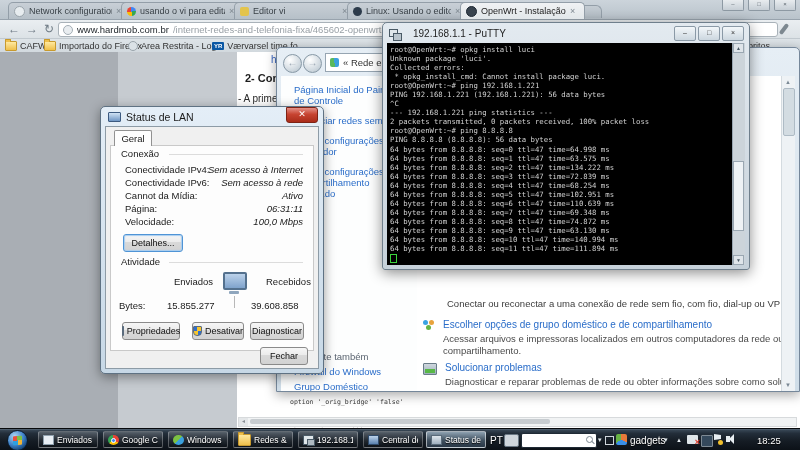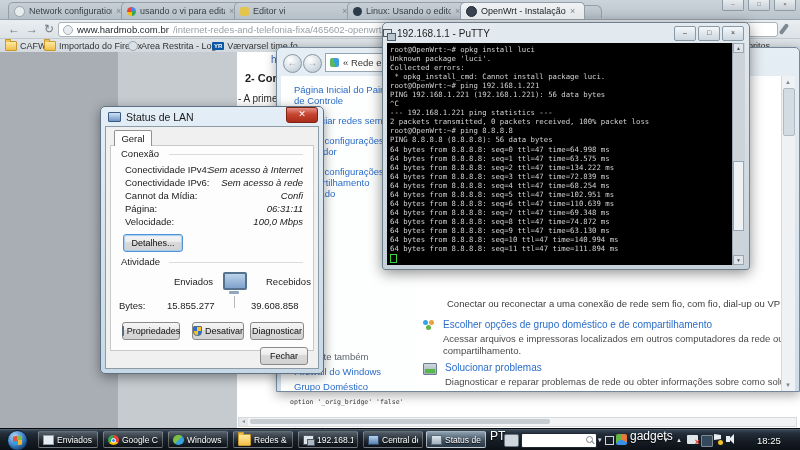--- a/index.html
+++ b/index.html
@@ -120,21 +120,21 @@
   .actlabel{position:absolute;font-size:9.5px;color:#1a1a1a;}
   .pcicon{position:absolute;width:20px;height:14px;background:linear-gradient(#bcd2ea,#7fa3cc);
     border:2px solid #54718e;border-radius:2px;}
   .pcicon::after{content:"";position:absolute;left:4px;bottom:-6px;width:10px;height:3px;background:#8fa6bd;border-radius:1px;}
   .vdiv{position:absolute;width:1px;height:12px;background:#b8b8b8;}
   
   .putty{position:absolute;left:382px;top:22px;width:366px;height:246px;
     background:linear-gradient(#e3eaf0,#c6d1da);border:1px solid #6f7f8c;border-radius:5px 5px 3px 3px;
     box-shadow:0 3px 14px rgba(0,0,0,.45);}
   .pt-title{position:absolute;left:0;top:0;right:0;height:20px;display:flex;align-items:center;
-    gap:5px;padding-left:0;font-size:10px;color:#1e1e1e;}
+    gap:15px;padding-left:6px;font-size:10px;color:#1e1e1e;}
   .putty-ico{width:7px;height:6px;background:#dfe6ea;border:1px solid #4a5a66;position:relative;}
   .putty-ico::after{content:"";position:absolute;left:3px;top:3px;width:7px;height:6px;background:#b9c4cc;border:1px solid #4a5a66;}
   .pt-btns{position:absolute;right:5px;top:3px;display:flex;gap:2px;}
   .ptb{width:20px;height:13px;background:linear-gradient(#f3f7fa,#ccd7df);border:1px solid #8a99a6;
     border-radius:2px;font-size:7px;line-height:12px;text-align:center;color:#333;}
   .term{position:absolute;left:4px;top:20px;right:16px;bottom:4px;background:#000;
     padding:2px 0 0 3px;overflow:hidden;}
   .tl{font-family:"DejaVu Sans Mono",monospace;font-size:7.3px;line-height:9.05px;color:#d2d2d2;white-space:pre;}
   .cursorblk{display:inline-block;width:5px;height:7px;border:1px solid #3bd23b;vertical-align:middle;}
   .pt-scroll{position:absolute;right:4px;top:20px;width:12px;bottom:4px;background:#ccd4da;border-left:1px solid #9aa7b2;}
@@ -160,21 +160,21 @@
   .ticon{width:11px;height:10px;flex:0 0 auto;}
   .ico-mail{background:#e8eef4;border:1px solid #8fa0ad;box-sizing:border-box;}
   .ico-chrome{border-radius:50%;background:conic-gradient(#ea4335 0 33%,#fbbc05 0 66%,#34a853 0);position:relative;}
   .ico-chrome::after{content:"";position:absolute;left:3px;top:3px;width:5px;height:5px;border-radius:50%;
     background:#4285f4;border:1px solid #fff;box-sizing:border-box;}
   .ico-wlm{border-radius:50%;background:linear-gradient(135deg,#7cc143 50%,#3aa0dd 50%);}
   .ico-putty{background:#dfe6ea;border:1px solid #4a5a66;box-sizing:border-box;position:relative;}
   .ico-putty::after{content:"";position:absolute;right:-2px;bottom:-2px;width:6px;height:5px;background:#aeb9c1;border:1px solid #4a5a66;}
   .ico-netcenter{background:linear-gradient(#bcd2ea,#5a82b0);border:1px solid #2f4a6a;box-sizing:border-box;}
   .ico-lan{background:linear-gradient(#dfe6ec,#9fb0bf);border:1px solid #5a6b7a;box-sizing:border-box;}
-  .tb-text{position:absolute;color:#fff;font-size:12px;text-shadow:0 1px 1px #000;top:0;}
+  .tb-text{position:absolute;color:#fff;font-size:10px;text-shadow:0 1px 1px #000;top:6px;}
   .kbd{position:absolute;left:504px;top:5px;width:13px;height:11px;background:#cfd6dc;border-radius:2px;
     border:1px solid #6a7884;}
   .tsearch{position:absolute;left:521px;top:4px;width:74px;height:13px;background:#fff;border:1px solid #1f2a35;
     border-radius:2px;}
   .tsearch input{position:absolute;left:1px;top:1px;width:58px;height:9px;border:none;outline:none;font-size:8px;}
   .mag{position:absolute;right:3px;top:2px;width:5px;height:5px;border:1px solid #7e8a94;border-radius:50%;}
   .mag::after{content:"";position:absolute;width:4px;height:1px;background:#7e8a94;transform:rotate(45deg);right:-3px;bottom:-1px;}
   .tb-caret{position:absolute;color:#dfe6ea;font-size:7px;top:7px;}
   .tb-sq{position:absolute;left:605px;top:7px;width:7px;height:7px;border:1px solid #cfd6dc;}
   .ico-gadgets{position:absolute;left:616px;top:5px;width:11px;height:11px;border-radius:2px;
@@ -347,21 +347,21 @@
         <div class="drow" style="top:18px">
           <span>Conectividade IPv4:</span>
           <span class="lv">Sem acesso à Internet</span>
         </div>
         <div class="drow" style="top:31px">
           <span>Conectividade IPv6:</span>
           <span class="lv">Sem acesso à rede</span>
         </div>
         <div class="drow" style="top:44px">
           <span>Cannot da Mídia:</span>
-          <span class="lv">Confi</span>
+          <span class="lv">Ativo</span>
         </div>
         <div class="drow" style="top:57px">
           <span>Página:</span>
           <span class="lv">06:31:11</span>
         </div>
         <div class="drow" style="top:70px">
           <span>Velocidade:</span>
           <span class="lv">100,0 Mbps</span>
         </div>
 

